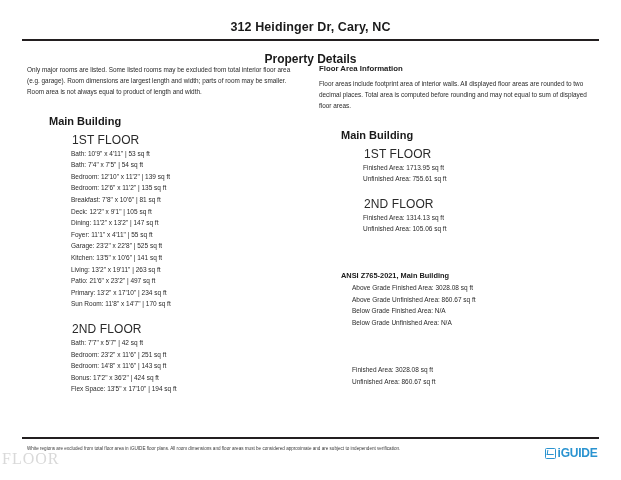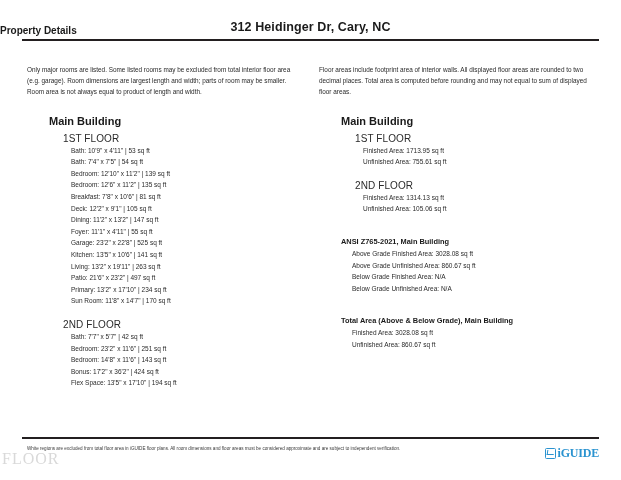--- a/index.html
+++ b/index.html
@@ -37,24 +37,25 @@
   .title-rule {
     position: absolute;
     top: 39px;
     left: 22px;
     width: 577px;
     height: 2px;
     background: #231f20;
   }
   .doc-subtitle {
     position: absolute;
-    top: 25px;
+    top: 52px;
     left: 0;
     width: 621px;
-    font-size: 10px;
+    text-align: center;
+    font-size: 12px;
     font-weight: bold;
     color: #1a1a1a;
   }
 
   
   .col {
     position: absolute;
     top: 64px;
   }
   .col-left  { left: 27px;  width: 285px; }
@@ -82,38 +83,38 @@
     font-size: 11px;
     font-weight: bold;
     color: #1a1a1a;
     margin: 0 0 6px 0;
   }
   .floor-block {
     padding-left: 11px;
     margin-bottom: 12px;
   }
   .floor-name {
-    font-size: 10px;
-    color: #2a2a2a;
-    margin: 0 0 1px 3px;
+    font-size: 12px;
+    color: #2a2a2a;
+    margin: 0 0 1px 12px;
     letter-spacing: 0.1px;
   }
   .entry-list {
     list-style: none;
     margin: 0;
     padding: 0 0 0 11px;
   }
   .entry-list li {
     font-size: 6.5px;
     line-height: 11.6px;
     color: #2a2a2a;
     white-space: nowrap;
   }
 
-  .ansi-block { margin-top: 22px; padding-left: 22px; }
+  .ansi-block { margin-top: 36px; padding-left: 22px; }
   .ansi-title {
     font-size: 7.4px;
     font-weight: bold;
     color: #1a1a1a;
     margin: 0 0 2px 0;
   }
   .ansi-list {
     list-style: none;
     margin: 0;
     padding: 0 0 0 11px;
@@ -152,21 +153,20 @@
     letter-spacing: 1px;
     color: #d9d9d9;
   }
   .iguide-logo {
     position: absolute;
     top: 447px;
     left: 545px;
     display: flex;
     align-items: center;
     gap: 1.5px;
-    font-family: Liberation Serif, serif;
   }
   .iguide-mark {
     width: 11px;
     height: 11px;
     border: 1.5px solid #2a93d0;
     border-radius: 1.5px;
     position: relative;
     box-sizing: border-box;
   }
   .iguide-mark::after {
@@ -234,20 +234,21 @@
           <li>Bedroom: 23'2" x 11'6" | 251 sq ft</li>
           <li>Bedroom: 14'8" x 11'6" | 143 sq ft</li>
           <li>Bonus: 17'2" x 36'2" | 424 sq ft</li>
           <li>Flex Space: 13'5" x 17'10" | 194 sq ft</li>
         </ul>
       </div>
     </div>
   </div>
 
   <div class="col col-right">
+    <div class="section-heading">Floor Area Information</div>
     <div class="blurb">
       <p>Floor areas include footprint area of interior walls. All displayed floor areas are rounded to two</p>
       <p>decimal places. Total area is computed before rounding and may not equal to sum of displayed</p>
       <p>floor areas.</p>
     </div>
 
     <div class="group">
       <div class="group-title">Main Building</div>
 
       <div class="floor-block">
@@ -271,21 +272,20 @@
       <div class="ansi-title">ANSI Z765-2021, Main Building</div>
       <ul class="ansi-list">
         <li>Above Grade Finished Area: 3028.08 sq ft</li>
         <li>Above Grade Unfinished Area: 860.67 sq ft</li>
         <li>Below Grade Finished Area: N/A</li>
         <li>Below Grade Unfinished Area: N/A</li>
       </ul>
     </div>
 
     <div class="ansi-block">
-      <div class="ansi-title">Total Area (Above &amp; Below Grade), Main Building</div>
       <ul class="ansi-list">
         <li>Finished Area: 3028.08 sq ft</li>
         <li>Unfinished Area: 860.67 sq ft</li>
       </ul>
     </div>
   </div>
 
   <div class="footer-rule"></div>
   <div class="footer-note">White regions are excluded from total floor area in iGUIDE floor plans. All room dimensions and floor areas must be considered approximate and are subject to independent verification.</div>
   <div class="watermark">FLOOR</div>

